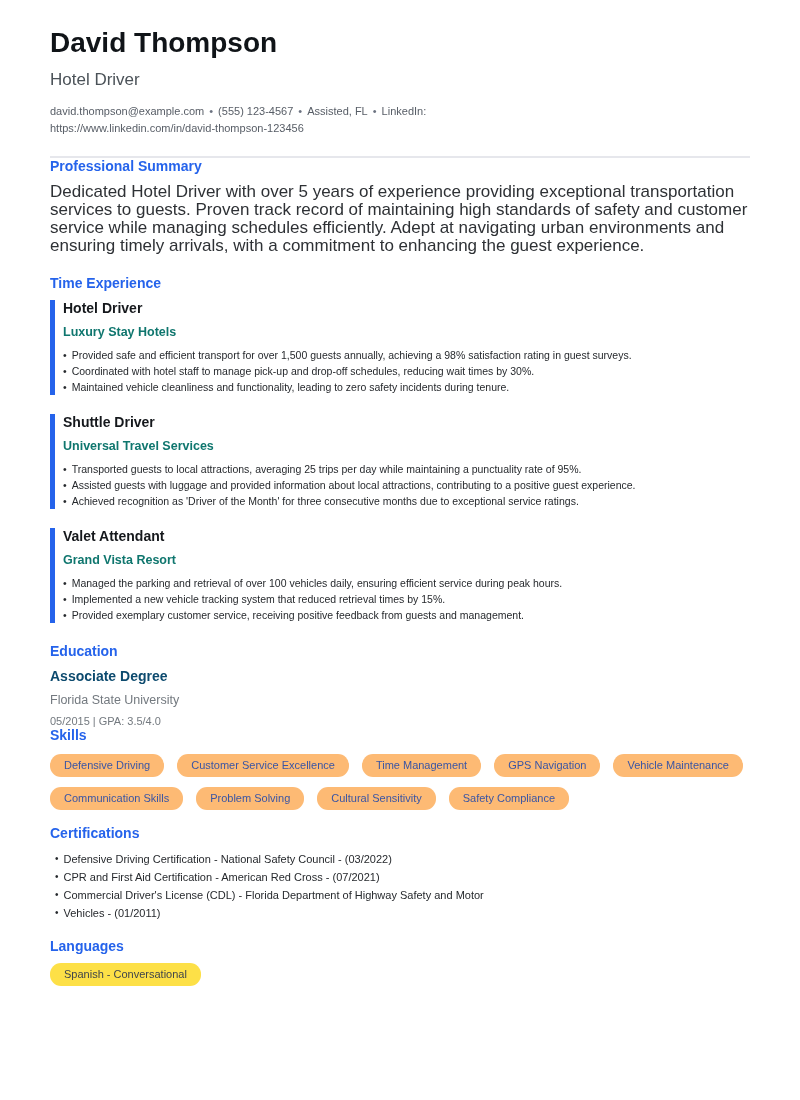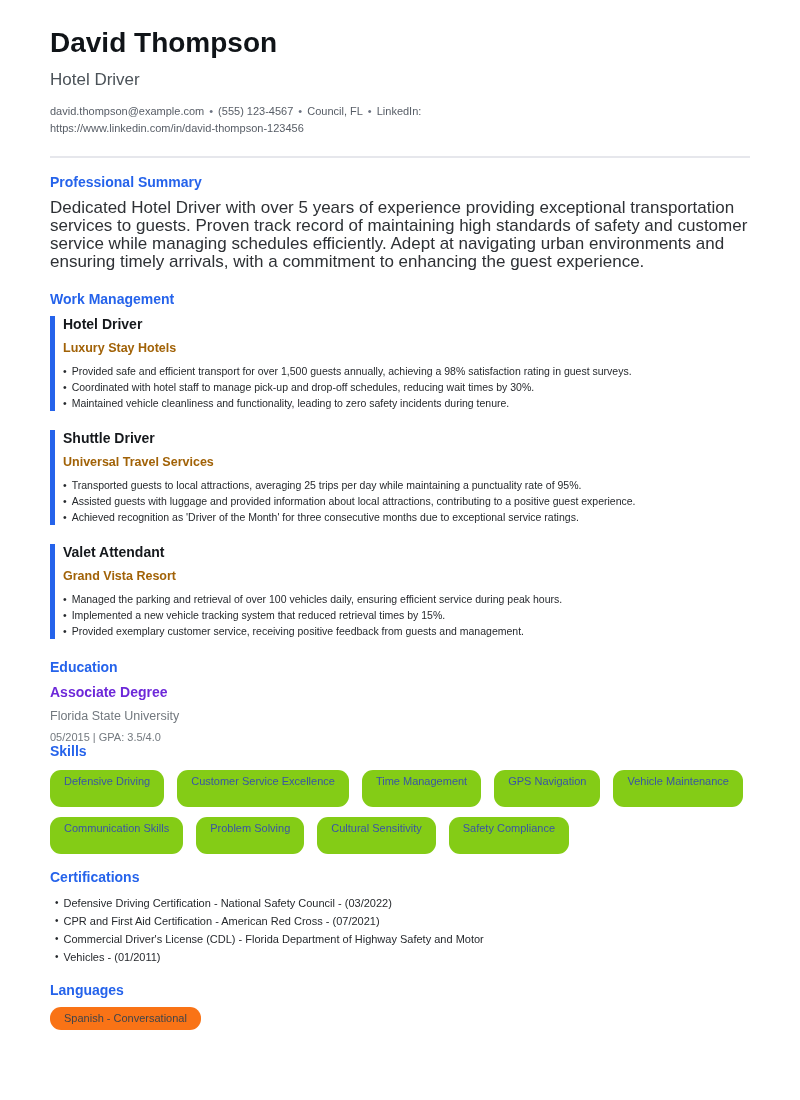--- a/index.html
+++ b/index.html
@@ -14,80 +14,80 @@
 
   
   .name { font-size: 28px; font-weight: 700; color: #101418; margin: 0; line-height: 1.1; }
   .job-title { font-size: 17px; font-weight: 400; color: #4b5258; margin: 11px 0 0 0; }
   .contact { font-size: 11px; color: #575d66; margin-top: 13px; line-height: 17px; }
   .contact .sep { margin: 0 5px; color: #6b7280; }
   .divider { border: none; border-top: 2px solid #e6e7ec; margin: 19px 0 0 0; }
 
   
   .section-heading { font-size: 14px; font-weight: 700; color: #2563eb; margin: 0 0 9px 0; }
-  .sec-summary { margin-top: 16px; }
+  .sec-summary { margin-top: 0; }
   .summary-text { font-size: 17px; color: #2e3135; line-height: 18px; margin: 0; }
 
   .sec-work { margin-top: 20px; }
   .job { border-left: 5px solid #2563eb; padding-left: 8px; margin-bottom: 19px; }
   .job:last-child { margin-bottom: 0; }
   .job-role { font-size: 14px; font-weight: 700; color: #15181c; margin: 0 0 9px 0; }
-  .job-company { font-size: 12.5px; font-weight: 700; color: #a16207; margin: 0 0 8px 0; }
+  .job-company { font-size: 12.5px; font-weight: 700; color: #0f766e; margin: 0 0 8px 0; }
   .bullets { margin: 0; }
   .bullet-line { font-size: 10.5px; color: #26292d; line-height: 16px; display: flex; }
   .bullet-line .dot { margin-right: 5px; }
 
   .sec-education { margin-top: 20px; }
-  .edu-degree { font-size: 14px; font-weight: 700; color: #6d28d9; margin: 0 0 9px 0; }
+  .edu-degree { font-size: 14px; font-weight: 700; color: #0c4a6e; margin: 0 0 9px 0; }
   .edu-school { font-size: 12.5px; color: #73797f; margin: 0 0 8px 0; }
   .edu-meta { font-size: 11px; color: #73797f; margin: 0; }
 
   .sec-skills { }
   .pill-row { display: flex; flex-wrap: wrap; gap: 10px 13px; margin-top: 11px; }
   .pill {
-    background: #84cc16; color: #3a55a4;
+    background: #fdba74; color: #3a55a4;
     font-size: 11px; line-height: 12px;
-    padding: 5px 14px 20px 14px; border-radius: 11px;
+    padding: 5px 14px 6px 14px; border-radius: 11px;
     white-space: nowrap;
   }
 
   .sec-certs { margin-top: 15px; }
   .cert-line { font-size: 11px; color: #26292d; line-height: 18px; display: flex; padding-left: 5px; }
   .cert-line .dot { margin-right: 5px; font-size: 10px; }
 
   .sec-langs { margin-top: 16px; }
   .lang-pill {
     display: inline-block;
-    background: #f97316; color: #3f444b;
+    background: #fde047; color: #3f444b;
     font-size: 11px; line-height: 12px;
     padding: 5px 14px 6px 14px; border-radius: 11px;
   }
 </style>
 </head>
 <body>
 
 <div class="page">
 
   <header>
     <h1 class="name">David Thompson</h1>
     <div class="job-title">Hotel Driver</div>
     <div class="contact">
-      <span>david.thompson@example.com</span><span class="sep">•</span><span>(555) 123-4567</span><span class="sep">•</span><span>Council, FL</span><span class="sep">•</span><span>LinkedIn:</span><br>
+      <span>david.thompson@example.com</span><span class="sep">•</span><span>(555) 123-4567</span><span class="sep">•</span><span>Assisted, FL</span><span class="sep">•</span><span>LinkedIn:</span><br>
       <span>https://www.linkedin.com/in/david-thompson-123456</span>
     </div>
     <hr class="divider">
   </header>
 
   <section class="sec-summary">
     <h2 class="section-heading">Professional Summary</h2>
     <p class="summary-text">Dedicated Hotel Driver with over 5 years of experience providing exceptional transportation services to guests. Proven track record of maintaining high standards of safety and customer service while managing schedules efficiently. Adept at navigating urban environments and ensuring timely arrivals, with a commitment to enhancing the guest experience.</p>
   </section>
 
   <section class="sec-work">
-    <h2 class="section-heading">Work Management</h2>
+    <h2 class="section-heading">Time Experience</h2>
 
     <div class="job">
       <h3 class="job-role">Hotel Driver</h3>
       <div class="job-company">Luxury Stay Hotels</div>
       <div class="bullets">
         <div class="bullet-line">
             <span class="dot">•</span>
             <span>Provided safe and efficient transport for over 1,500 guests annually, achieving a 98% satisfaction rating in guest surveys.</span>
           </div>
         <div class="bullet-line">

